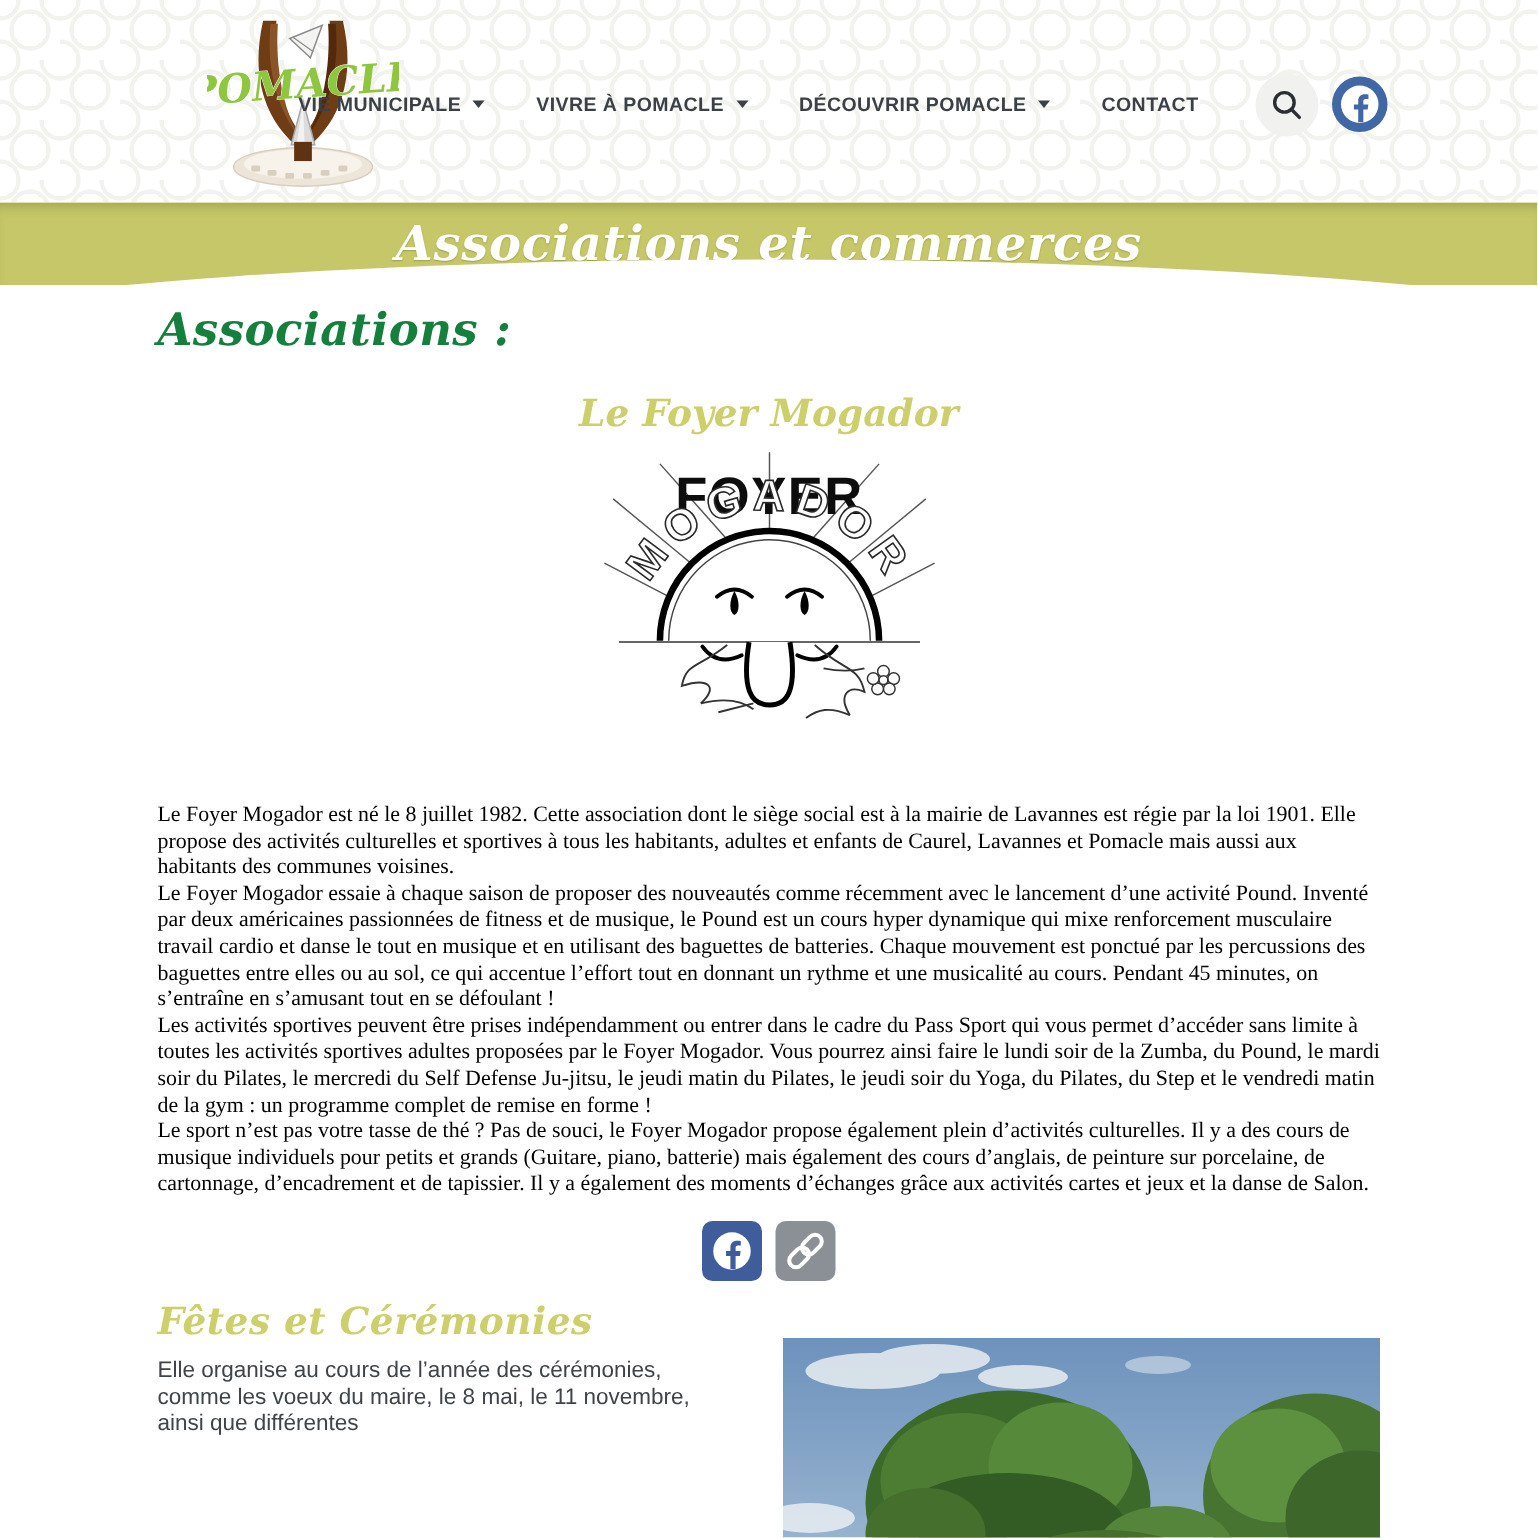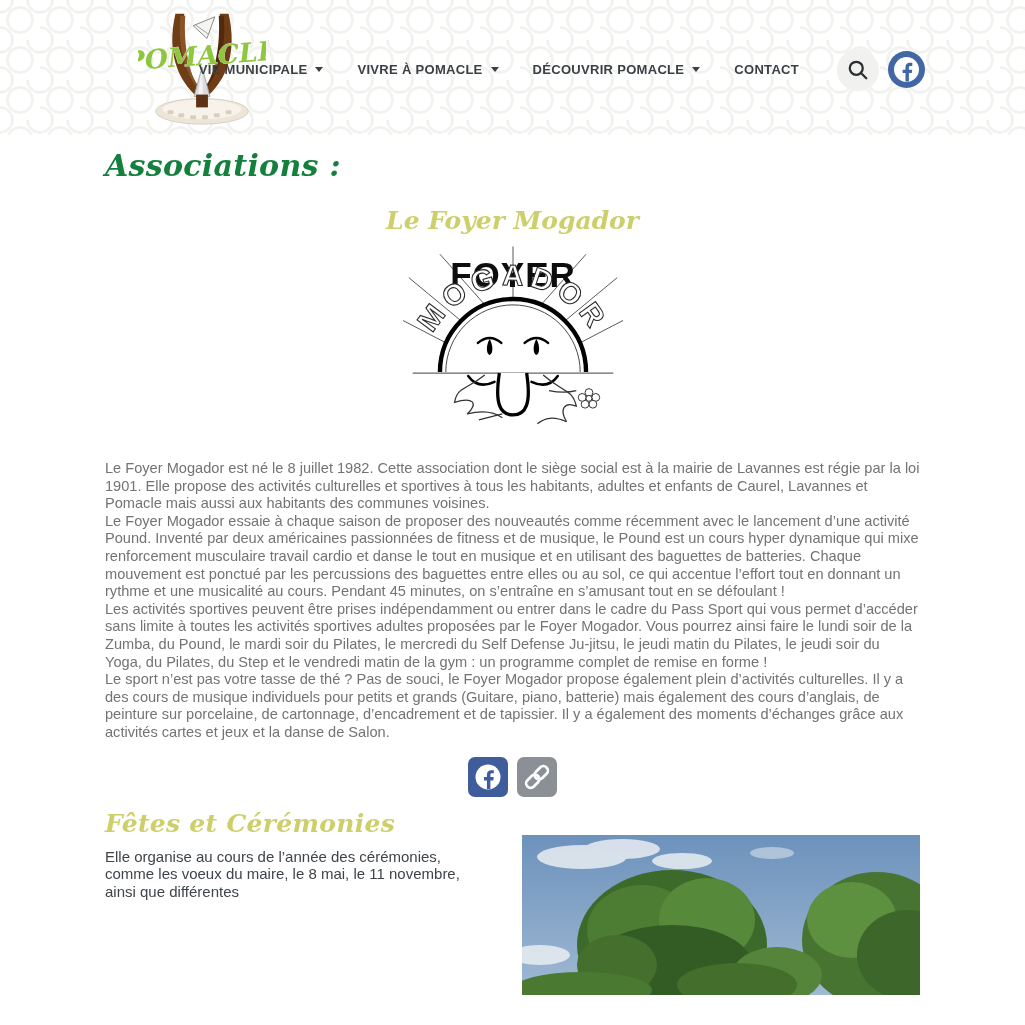--- a/index.html
+++ b/index.html
@@ -51,21 +51,21 @@
   .script { font-family:"DejaVu Serif", serif; font-style:italic; font-weight:bold; }
   .banner h1 {
     font-size:32px; color:#fff; line-height:55px; letter-spacing:.5px;
     text-shadow:0 1px 1px rgba(120,122,50,.5);
   }
   
   .content { width:815px; margin:0 auto; }
   h2.assoc { font-size:30px; color:#15803d; margin-top:13px; letter-spacing:.3px; }
   h3.foyer-title { font-size:25px; color:#cdcf6b; text-align:center; margin-top:23px; }
   .foyer-logo { display:block; margin:9px auto 0; }
-  .body-text { margin-top:28px; font-size:14.6px; line-height:17.6px; color:#737373; }
+  .body-text { margin-top:48px; font-size:14.6px; line-height:17.6px; color:#000000;font-family:Liberation Serif, serif; }
   .body-text p { margin:0; }
   .follow-line { margin-top:10px; font-size:14.6px; line-height:17.6px; color:#3f4449; }
   .follow-link { color:#d6d776; text-decoration:none; cursor:pointer; }
   .share-row { margin-top:15px; display:flex; justify-content:center; gap:9px; }
   .share-btn {
     width:40px; height:40px; border:none; border-radius:7px; cursor:pointer;
     display:flex; align-items:center; justify-content:center; padding:0;
   }
   .share-fb { background:#3e5d9a; }
   .share-link { background:#8a9096; }
@@ -137,20 +137,23 @@
 
       <button class="fb-round">
         <svg width="37" height="37" viewBox="0 0 40 40">
           <circle cx="20" cy="20" r="13.5" fill="#fff"></circle>
           <path fill="#4267a5" d="M22.6 33 v-9.2 h3.1 l.47-3.6 h-3.57 v-2.3 c0-1.04.29-1.75 1.78-1.75 h1.9 v-3.22 c-.33-.04-1.46-.14-2.77-.14 -2.74 0-4.62 1.67-4.62 4.75 v2.66 h-3.11 v3.6 h3.11 V33 Z"></path>
         </svg>
       </button>
     </div>
   </div>
 
+  <div class="banner">
+    <h1 class="script">Associations et commerces</h1>
+  </div>
 
   <div class="content">
 
     <h2 class="assoc script">Associations :</h2>
 
     <h3 class="foyer-title script">Le Foyer Mogador</h3>
 
     <svg class="foyer-logo" width="224" height="188" viewBox="0 0 230 192">
       <g stroke="#555" stroke-width="1">
         <line x1="115" y1="2" x2="115" y2="56"></line>

